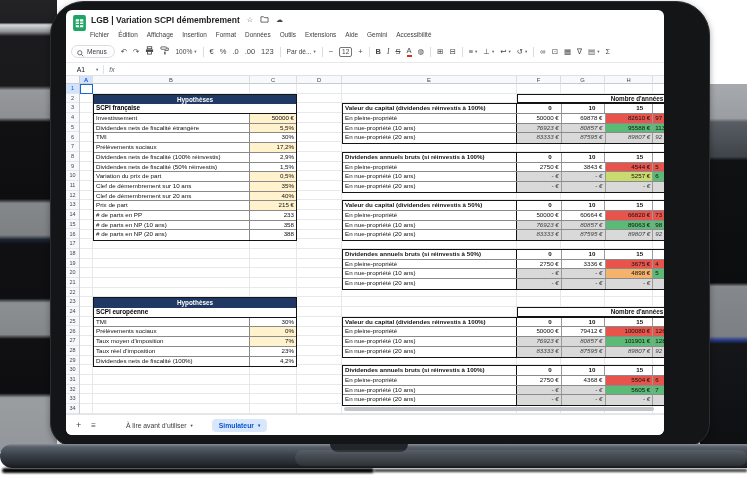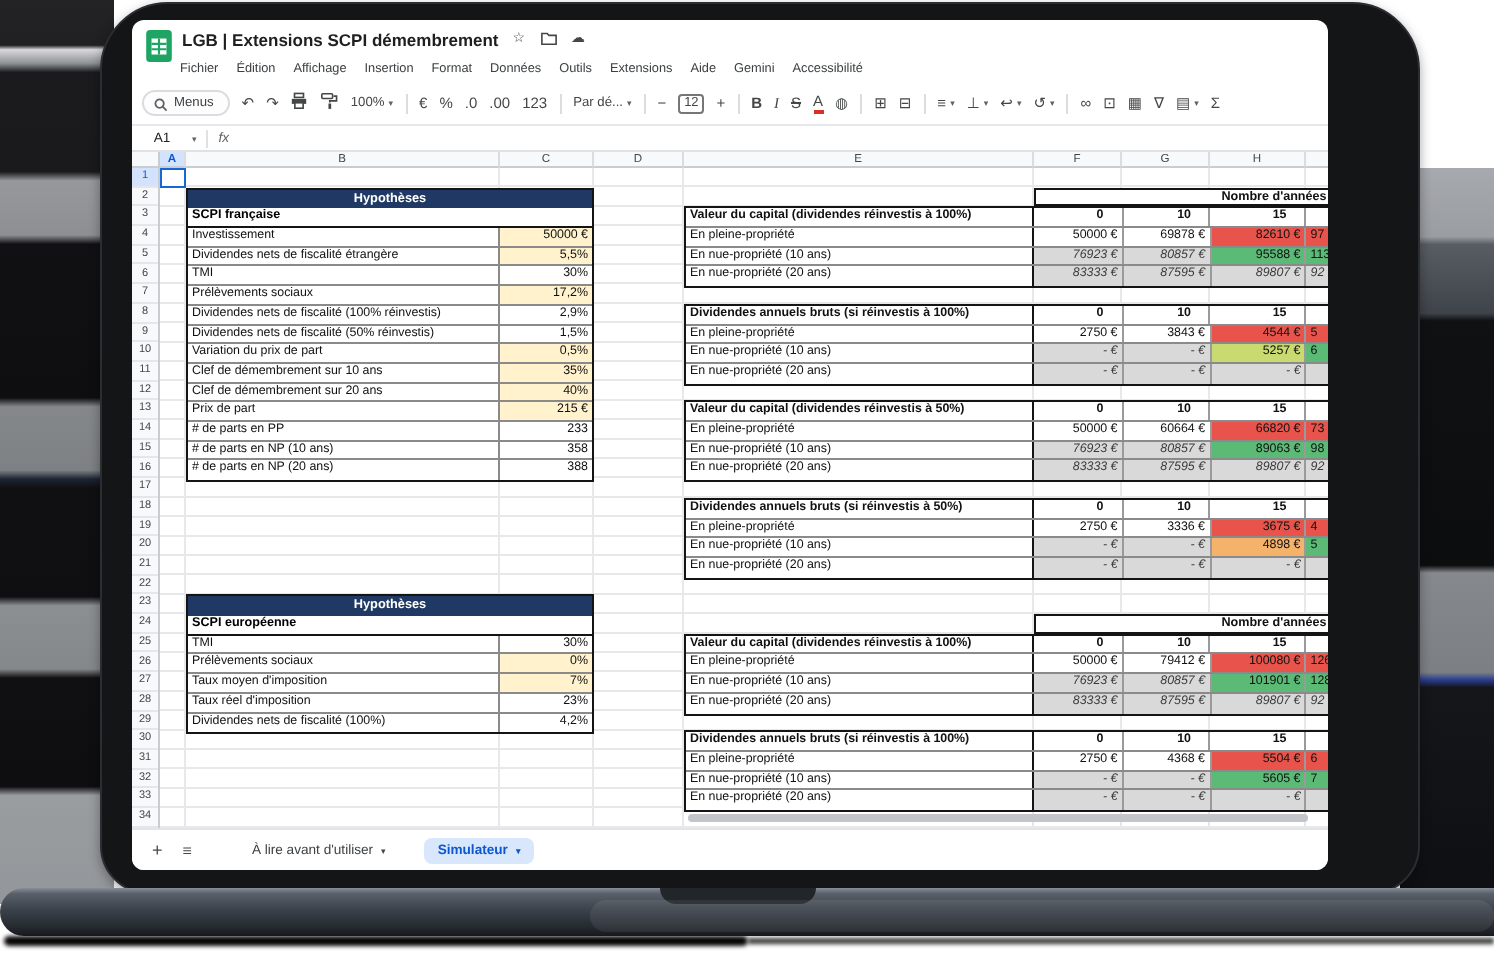--- a/index.html
+++ b/index.html
@@ -115,21 +115,21 @@
             <rect width="12" height="15" rx="1.8" fill="#1ea463"></rect>
             <rect x="2.5" y="4" width="7" height="7.5" fill="#fff"></rect>
             <g stroke="#1ea463" stroke-width="1">
               <line x1="2.5" y1="6.5" x2="9.5" y2="6.5"></line>
               <line x1="2.5" y1="9" x2="9.5" y2="9"></line>
               <line x1="6" y1="4" x2="6" y2="11.5"></line>
             </g>
           </svg>
       </div>
       <div class="titlerow">
-        <span class="doc-title">LGB | Extensions SCPI démembrement</span>
+        <span class="doc-title">LGB | Variation SCPI démembrement</span>
         <span class="ticon">☆</span>
         <span class="ticon"><svg width="9" height="8" viewBox="0 0 10 9">
               <path d="M1 2h3l1 1h4v5H1z" fill="none" stroke="#444746" stroke-width="0.9"></path>
             </svg></span>
         <span class="ticon">☁</span>
       </div>
       <nav class="menubar" id="menu-row">
           <span class="menu-item">Fichier</span>
           <span class="menu-item">Édition</span>
           <span class="menu-item">Affichage</span>

